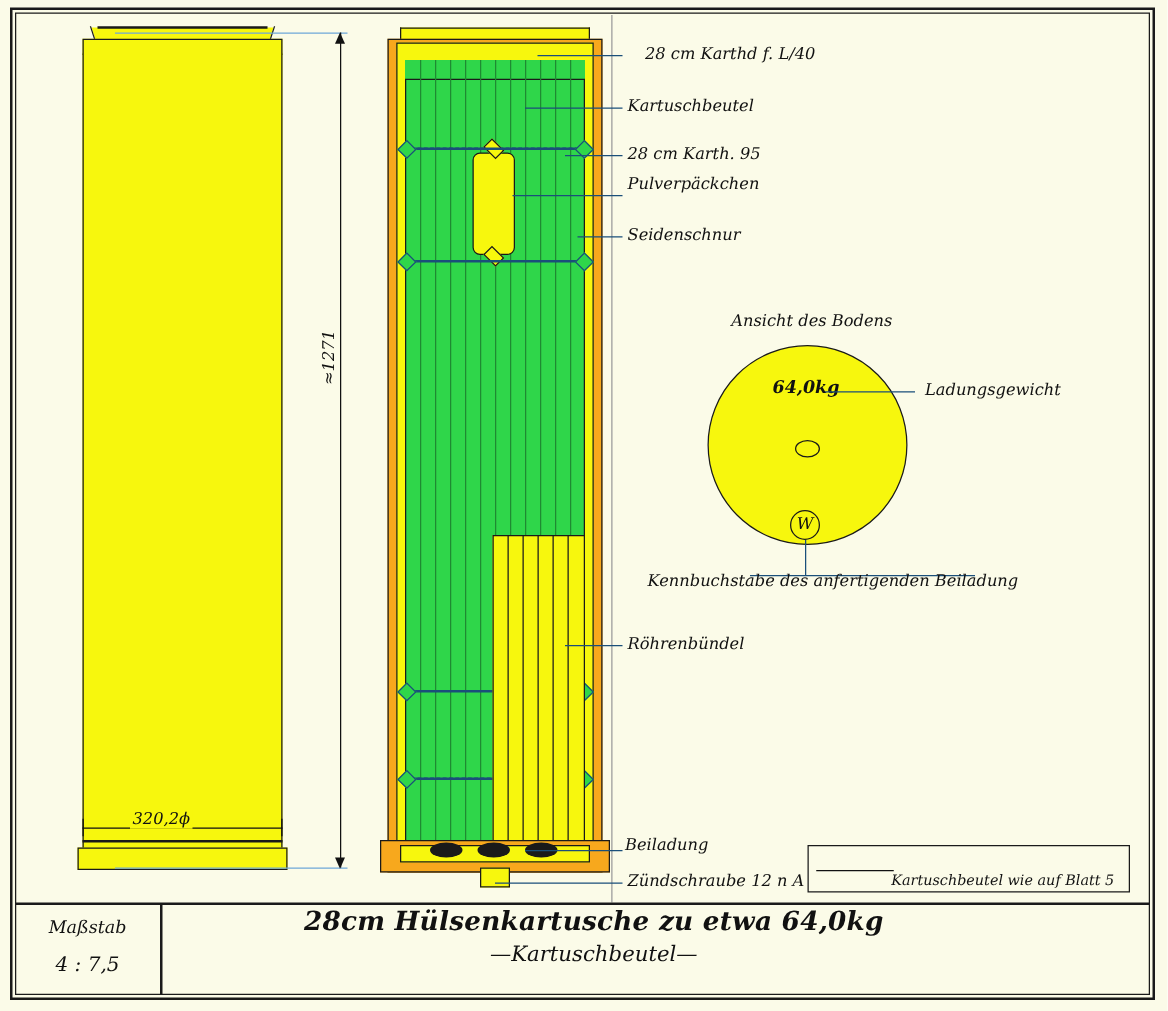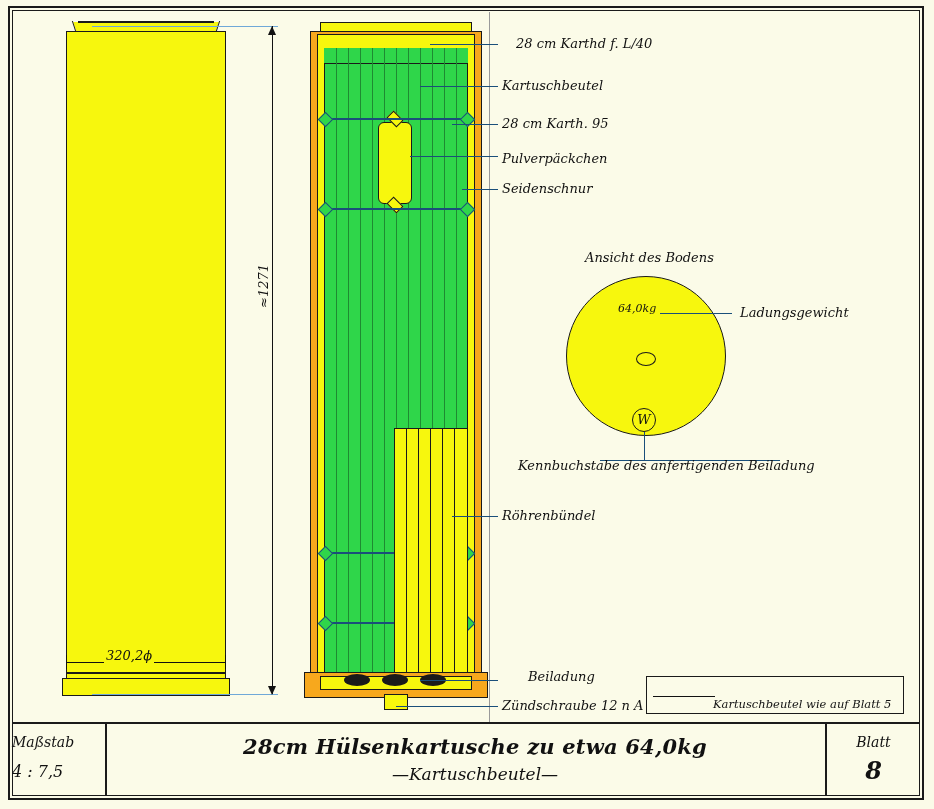--- a/index.html
+++ b/index.html
@@ -41,25 +41,25 @@
     top: 722px;
     width: 908px;
     height: 74px;
     border-top: 2px solid #1a1a1a;
     box-sizing: border-box;
   }
   .tb-cell-left {
     position: absolute;
     left: 0px;
     top: 0px;
-    width: 95px;
+    width: 118px;
     height: 72px;
     border-right: 2px solid #1a1a1a;
     box-sizing: border-box;
-    text-align: left;
+    text-align: center;
   }
   .tb-cell-right {
     position: absolute;
     right: 0px;
     top: 0px;
     width: 95px;
     height: 72px;
     border-left: 2px solid #1a1a1a;
     box-sizing: border-box;
     text-align: center;
@@ -93,21 +93,20 @@
     right: 95px;
     height: 72px;
     text-align: center;
   }
   .tb-title-main {
     font-family: "DejaVu Serif", serif;
     font-weight: bold;
     font-style: italic;
     font-size: 21px;
     color: #111;
-    margin-top: 10px;
     letter-spacing: 0.2px;
   }
   .tb-title-sub {
     font-family: "DejaVu Serif", serif;
     font-style: italic;
     font-size: 17px;
     color: #111;
     margin-top: 5px;
   }
   
@@ -483,23 +482,23 @@
     border-radius: 50%;
     background: #f7f70d;
     border: 1.5px solid #1a1a1a;
     box-sizing: border-box;
   }
   .base-weight {
     position: absolute;
     left: 618px;
     top: 302px;
     font-family: "DejaVu Serif", serif;
-    font-weight: normal;
-    font-style: italic;
-    font-size: 11px;
+    font-weight: bold;
+    font-style: italic;
+    font-size: 14px;
     color: #111;
   }
   .base-oval {
     position: absolute;
     left: 636px;
     top: 352px;
     width: 20px;
     height: 14px;
     border: 1.5px solid #1a1a1a;
     border-radius: 50%;
@@ -674,30 +673,30 @@
     <div class="lead" style="left:430px; top:44px; width:68px;"></div>
     <div class="lbl" style="left:516px; top:36px;">28 cm Karthd f. L/40</div>
 
     <div class="lead" style="left:420px; top:86px; width:78px;"></div>
     <div class="lbl" style="left:502px; top:78px;">Kartuschbeutel</div>
 
     <div class="lead" style="left:452px; top:124px; width:46px;"></div>
     <div class="lbl" style="left:502px; top:116px;">28 cm Karth. 95</div>
 
     <div class="lead" style="left:410px; top:156px; width:88px;"></div>
-    <div class="lbl" style="left:502px; top:151px;">Pulverpäckchen</div>
+    <div class="lbl" style="left:502px; top:140px;">Pulverpäckchen</div>
 
     <div class="lead" style="left:462px; top:189px; width:36px;"></div>
     <div class="lbl" style="left:502px; top:181px;">Seidenschnur</div>
 
     <div class="lead" style="left:452px; top:516px; width:46px;"></div>
     <div class="lbl" style="left:502px; top:508px;">Röhrenbündel</div>
 
     <div class="lead" style="left:420px; top:680px; width:78px;"></div>
-    <div class="lbl" style="left:528px; top:669px;">Beiladung</div>
+    <div class="lbl" style="left:500px; top:669px;">Beiladung</div>
 
     <div class="lead" style="left:396px; top:706px; width:102px;"></div>
     <div class="lbl" style="left:502px; top:698px;">Zündschraube 12 n A</div>
   </div>
 
   <div>
     <div class="base-view-title">Ansicht des Bodens</div>
     <div class="base-circle"></div>
     <div class="base-weight">64,0kg</div>
     <div class="base-oval"></div>
@@ -718,19 +717,15 @@
 
   <div class="title-block">
     <div class="tb-cell-left">
       <div class="tb-label">Maßstab</div>
       <div class="tb-value">4 : 7,5</div>
     </div>
     <div class="tb-center">
       <div class="tb-title-main">28cm Hülsenkartusche  zu etwa 64,0kg</div>
       <div class="tb-title-sub">—Kartuschbeutel—</div>
     </div>
-    <div class="tb-cell-right">
-      <div class="tb-label">Blatt</div>
-      <div class="tb-value-big">8</div>
-    </div>
   </div>
 
 </div>
 
 </body></html>

